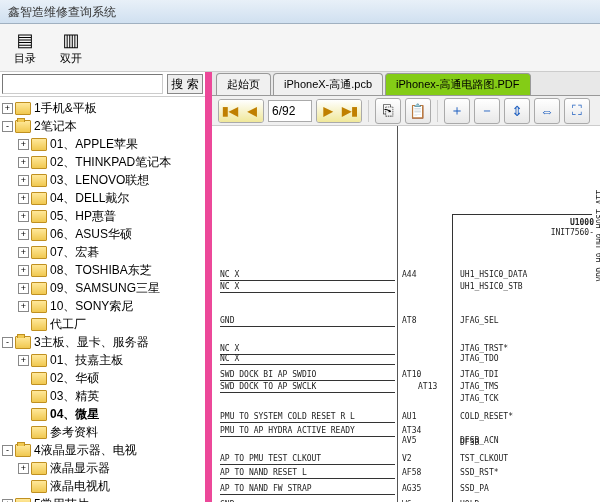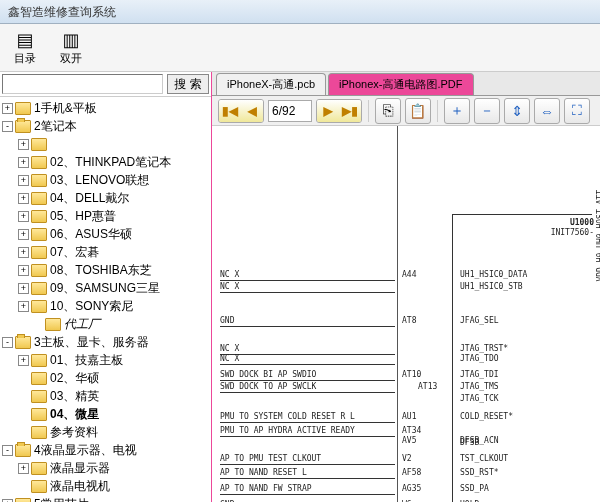--- a/index.html
+++ b/index.html
@@ -3,33 +3,33 @@
 <meta charset="utf-8">
 <style>
 * { margin: 0; padding: 0; box-sizing: border-box; font-family: "Microsoft YaHei", SimSun, sans-serif; font-size: 12px; }
 body { background: #fff; overflow: hidden; width: 600px; height: 502px; }
 .titlebar { background: linear-gradient(#e8f0f8, #d0e0f0); height: 24px; line-height: 24px; padding-left: 8px; color: #333; border-bottom: 1px solid #a0b0c0; }
 .toolbar { height: 48px; background: #f5f5f5; border-bottom: 1px solid #ccc; display: flex; align-items: center; padding: 0 8px; gap: 12px; }
 .tool-btn { display: flex; flex-direction: column; align-items: center; cursor: pointer; padding: 2px 6px; }
 .tool-btn .glyph { font-size: 18px; }
 .tool-btn .lbl { font-size: 11px; }
 .main { display: flex; height: calc(502px - 24px - 48px); }
-.left-panel { width: 212px; border-right: 1px solid #ec4899; display: flex; flex-direction: column; }
+.left-panel { width: 212px; border-right: 7px solid #ec4899; display: flex; flex-direction: column; }
 .search-row { display: flex; border-bottom: 1px solid #ccc; }
 .search-row input { flex: 1; border: 1px inset #ccc; padding: 2px; margin: 2px; height: 20px; }
 .search-row button { width: 50px; margin: 2px; border: 1px solid #888; background: #eee; cursor: pointer; }
 .tree { flex: 1; overflow: auto; padding: 2px 0; background: #fff; }
 .tree-item { display: flex; align-items: center; white-space: nowrap; height: 18px; line-height: 18px; cursor: pointer; }
 .tgl { width: 11px; height: 11px; border: 1px solid #888; display: inline-flex; align-items: center; justify-content: center; font-size: 9px; margin-right: 2px; background: #fff; }
 .fld { width: 16px; height: 13px; background: linear-gradient(#ffe89a, #f0c850); border: 1px solid #c09020; border-radius: 1px; margin-right: 3px; display: inline-block; position: relative; }
 .fld.open::before { content: ""; position: absolute; top: -3px; left: 1px; width: 6px; height: 3px; background: #f0c850; border: 1px solid #c09020; border-bottom: none; }
 .right-panel { flex: 1; display: flex; flex-direction: column; background: #f8f8f8; overflow: hidden; }
 .tabs { display: flex; background: #e8e8e8; border-bottom: 1px solid #999; height: 24px; align-items: flex-end; padding-left: 4px; }
 .tab { padding: 3px 10px; border: 1px solid #999; border-bottom: none; background: #f0f0f0; margin-right: 2px; border-radius: 4px 4px 0 0; cursor: pointer; font-size: 11px; white-space: nowrap; }
-.tab.active { background: #ec4899; }
+.tab.active { background: #84cc16; }
 .doc-toolbar { display: flex; align-items: center; height: 30px; background: #f0f0f0; border-bottom: 1px solid #ccc; padding: 0 6px; gap: 4px; }
 .nav-grp { display: flex; border: 1px solid #aaa; border-radius: 3px; overflow: hidden; }
 .nav-btn { width: 22px; height: 22px; display: flex; align-items: center; justify-content: center; background: linear-gradient(#fff, #f0e89a); border: none; cursor: pointer; color: #c08000; font-weight: bold; }
 .page-input { width: 44px; height: 22px; border: 1px solid #aaa; padding: 0 3px; }
 .icon-btn { width: 26px; height: 26px; border: 1px solid #aaa; border-radius: 3px; background: linear-gradient(#fff, #e8e8e8); cursor: pointer; display: flex; align-items: center; justify-content: center; font-size: 14px; }
 .icon-btn.blue { color: #2060c0; }
 .sep { width: 1px; height: 22px; background: #ccc; margin: 0 2px; }
 .doc-view { flex: 1; background: #fff; position: relative; overflow: hidden; }
 .schematic { position: absolute; inset: 0; }
 .sch-text { position: absolute; font-size: 8px; font-family: monospace; color: #222; white-space: nowrap; }
@@ -65,20 +65,21 @@
           <span>1手机&amp;平板</span>
         </div>
         <div class="tree-item" style="padding-left: 2px;">
           <span class="tgl">-</span>
           <span class="fld open"></span>
           <span>2笔记本</span>
         </div>
         <div class="tree-item" style="padding-left: 18px;">
           <span class="tgl">+</span>
           <span class="fld"></span>
+          <span>01、APPLE苹果</span>
         </div>
         <div class="tree-item" style="padding-left: 18px;">
           <span class="tgl">+</span>
           <span class="fld"></span>
           <span>02、THINKPAD笔记本</span>
         </div>
         <div class="tree-item" style="padding-left: 18px;">
           <span class="tgl">+</span>
           <span class="fld"></span>
           <span>03、LENOVO联想</span>
@@ -111,21 +112,21 @@
         <div class="tree-item" style="padding-left: 18px;">
           <span class="tgl">+</span>
           <span class="fld"></span>
           <span>09、SAMSUNG三星</span>
         </div>
         <div class="tree-item" style="padding-left: 18px;">
           <span class="tgl">+</span>
           <span class="fld"></span>
           <span>10、SONY索尼</span>
         </div>
-        <div class="tree-item" style="padding-left: 32px; font-style: italic;">
+        <div class="tree-item" style="padding-left: 18px;">
           <span style="display: inline-block; width: 13px;"></span>
           <span class="fld"></span>
           <span>代工厂</span>
         </div>
         <div class="tree-item" style="padding-left: 2px;">
           <span class="tgl">-</span>
           <span class="fld open"></span>
           <span>3主板、显卡、服务器</span>
         </div>
         <div class="tree-item" style="padding-left: 18px;">
@@ -171,20 +172,21 @@
         <div class="tree-item" style="padding-left: 2px;">
           <span class="tgl">+</span>
           <span class="fld"></span>
           <span>5常用芯片</span>
         </div>
       </div>
   </div>
 
   <div class="right-panel">
     <div class="tabs" id="tabs">
+        <div class="tab">起始页</div>
         <div class="tab">iPhoneX-高通.pcb</div>
         <div class="tab active">iPhonex-高通电路图.PDF</div>
       </div>
 
     <div class="doc-toolbar">
       <div class="nav-grp">
         <button class="nav-btn">▮◀</button>
         <button class="nav-btn">◀</button>
       </div>
       <input class="page-input" value="6/92" style="">

